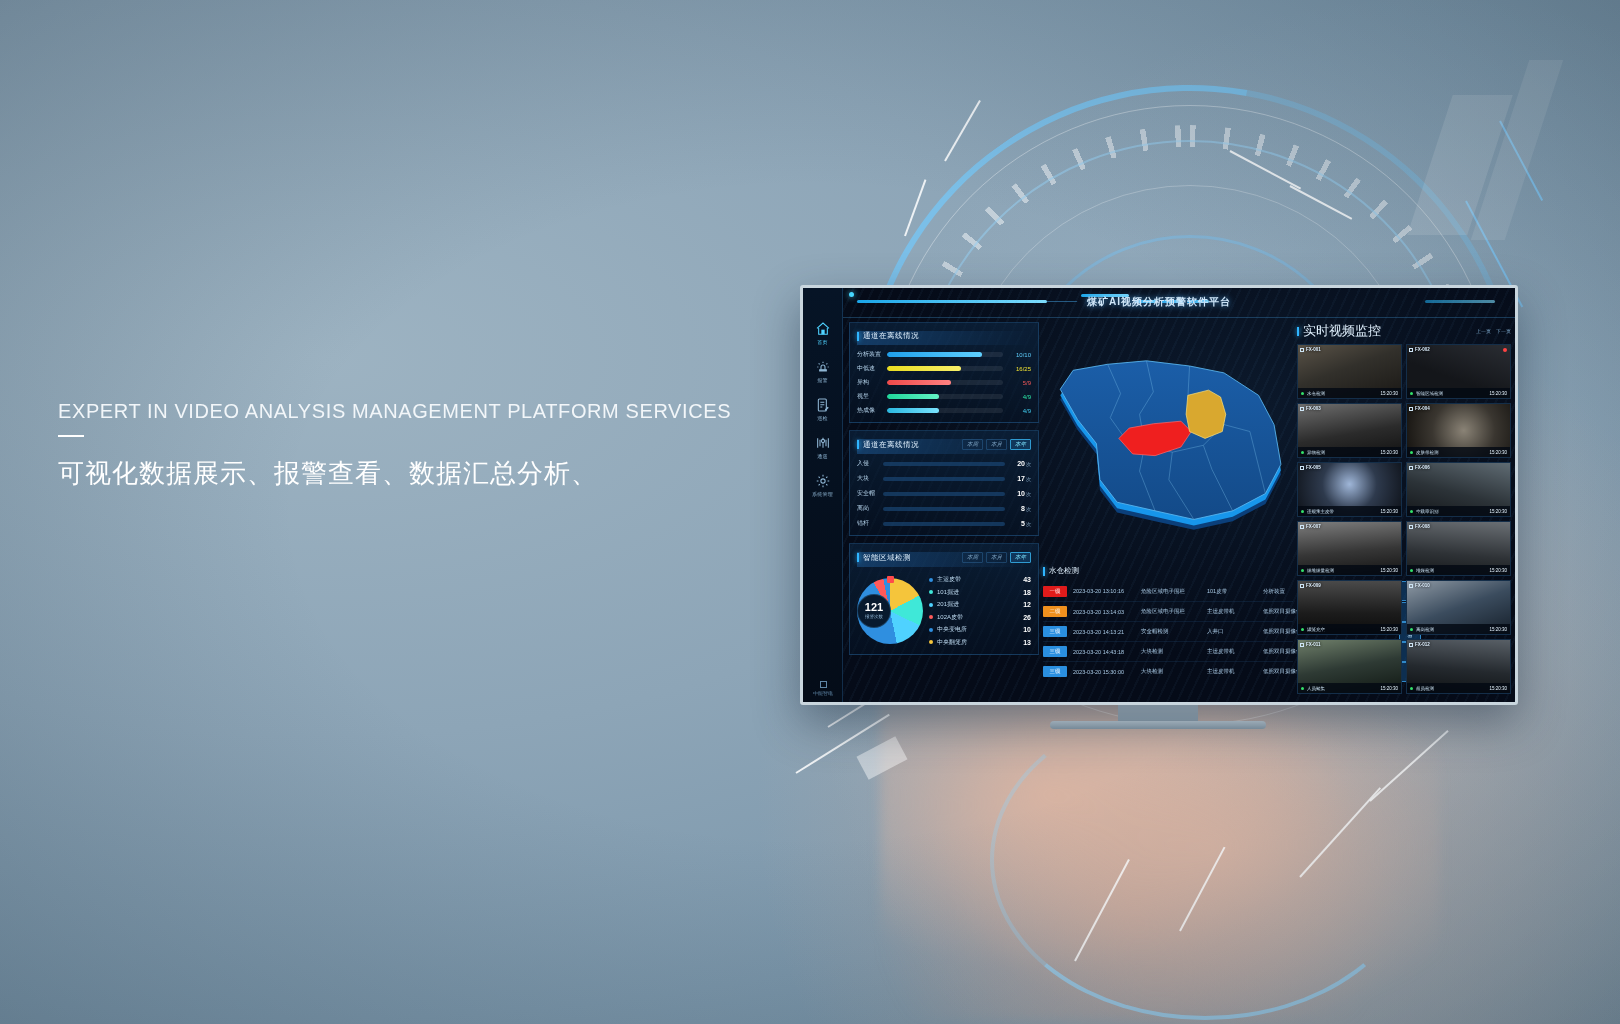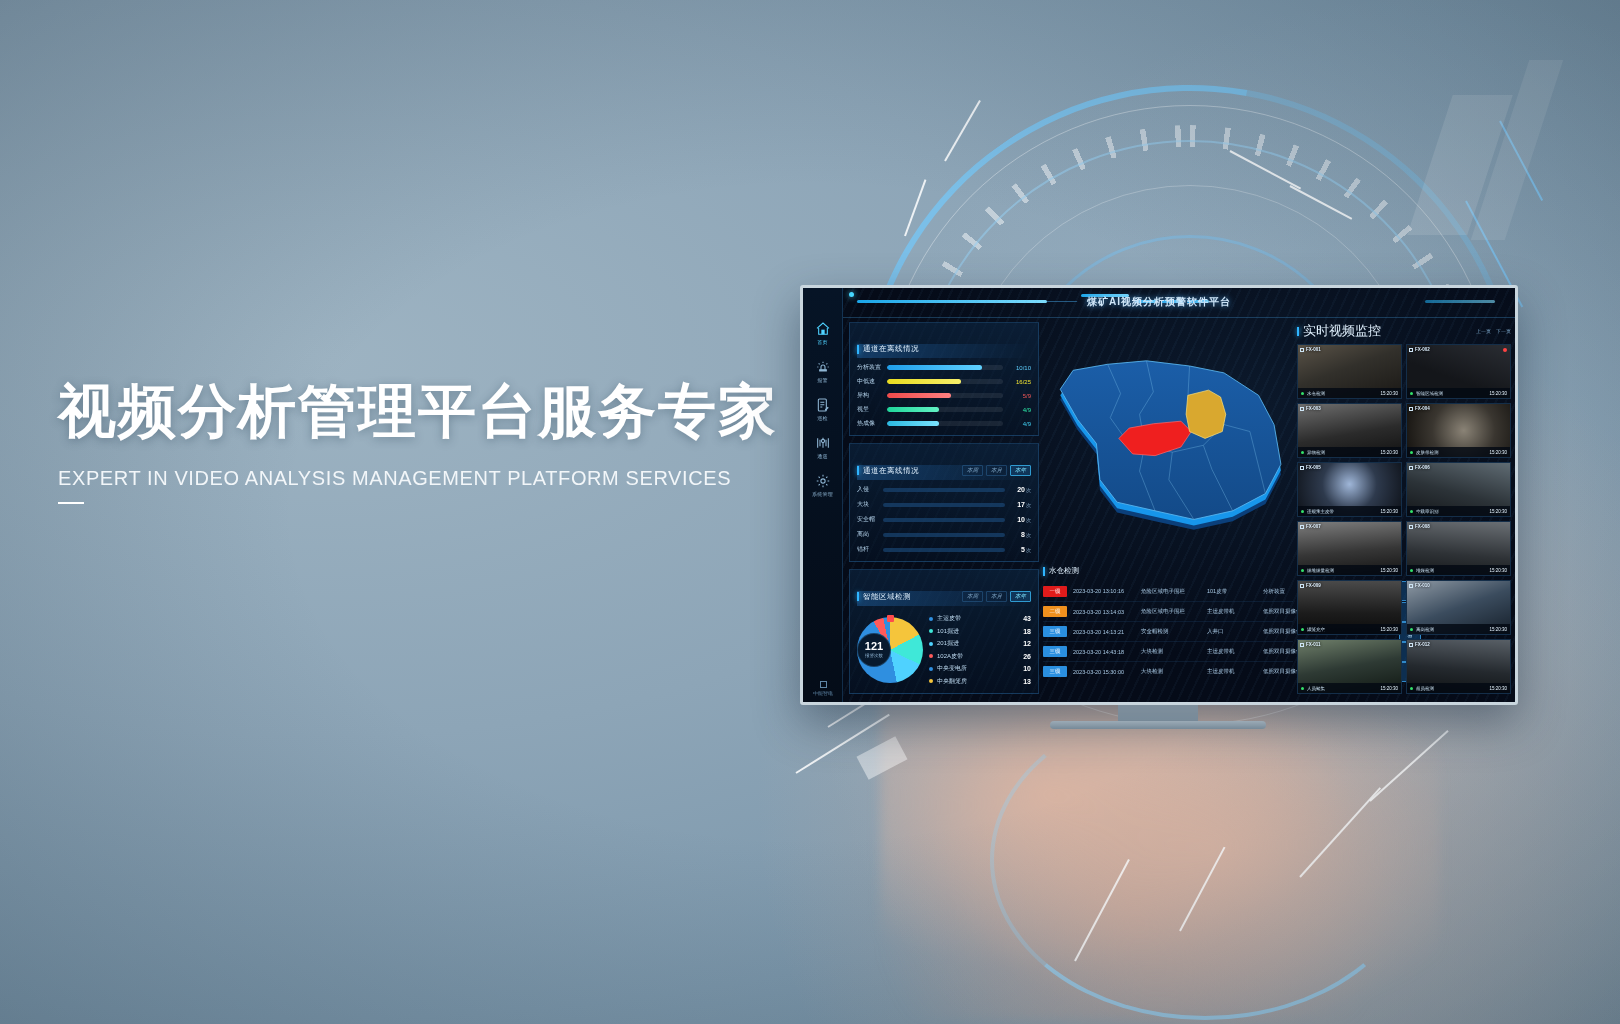--- a/index.html
+++ b/index.html
@@ -137,21 +137,21 @@
   .corner-tag .box{ display:block; width:7px;height:7px;border:1px solid #5f86a6;margin:0 auto 2px;}
 
   
   .col-left{
     position:absolute; left:46px; top:34px; width:190px; bottom:8px;
     z-index:3;
   }
   .panel{
     background:linear-gradient(180deg, rgba(12,38,66,0.62), rgba(6,20,38,0.5));
     border:1px solid rgba(45,115,175,.35);
-    margin-bottom:7px; padding:21px 7px 7px;
+    margin-bottom:7px; padding:8px 7px 7px;
     position:relative;
   }
   .panel-hd{
     display:flex; align-items:center; justify-content:space-between;
     padding-bottom:4px; margin-bottom:5px;
     background:linear-gradient(90deg, rgba(30,90,150,.55), rgba(20,55,95,0));
   }
   .panel-hd .t{ font-size:7.5px; color:#e2f2ff; letter-spacing:.5px; display:flex; align-items:center; }
   .panel-hd .t::before{ content:""; width:2px; height:9px; background:#2fb5ff; margin-right:4px; box-shadow:0 0 5px #2fb5ff;}
   .tabs{ display:flex; gap:3px; }
@@ -284,23 +284,23 @@
 <div class="streak" style="left:945px;top:160px;width:70px;transform:rotate(-60deg);"></div>
 <div class="streak" style="left:905px;top:235px;width:60px;transform:rotate(-70deg);"></div>
 
 <div class="poly" style="left:1430px;top:95px;width:60px;height:140px;transform:skewX(-18deg);opacity:.25;"></div>
 <div class="poly" style="left:1500px;top:60px;width:34px;height:180px;transform:skewX(-18deg);opacity:.2;"></div>
 <div class="poly" style="left:860px;top:745px;width:44px;height:26px;transform:rotate(-28deg);opacity:.8;"></div>
 
 <div class="bg-vignette"></div>
 
 <section class="copy">
-  <h1>视频分析管理平台服务专家</h1>
   <div class="sub">EXPERT IN VIDEO ANALYSIS MANAGEMENT PLATFORM SERVICES</div>
   <div class="rule"></div>
+  <div class="line">可视化数据展示、报警查看、数据汇总分析、</div>
 </section>
 
 <div class="stand-neck"></div>
 <div class="stand-base"></div>
 
 <div class="monitor">
 <div class="screen">
 
   <div class="sc-header">
     <div class="hdr-dot" style="left:46px;top:4px;"></div>

